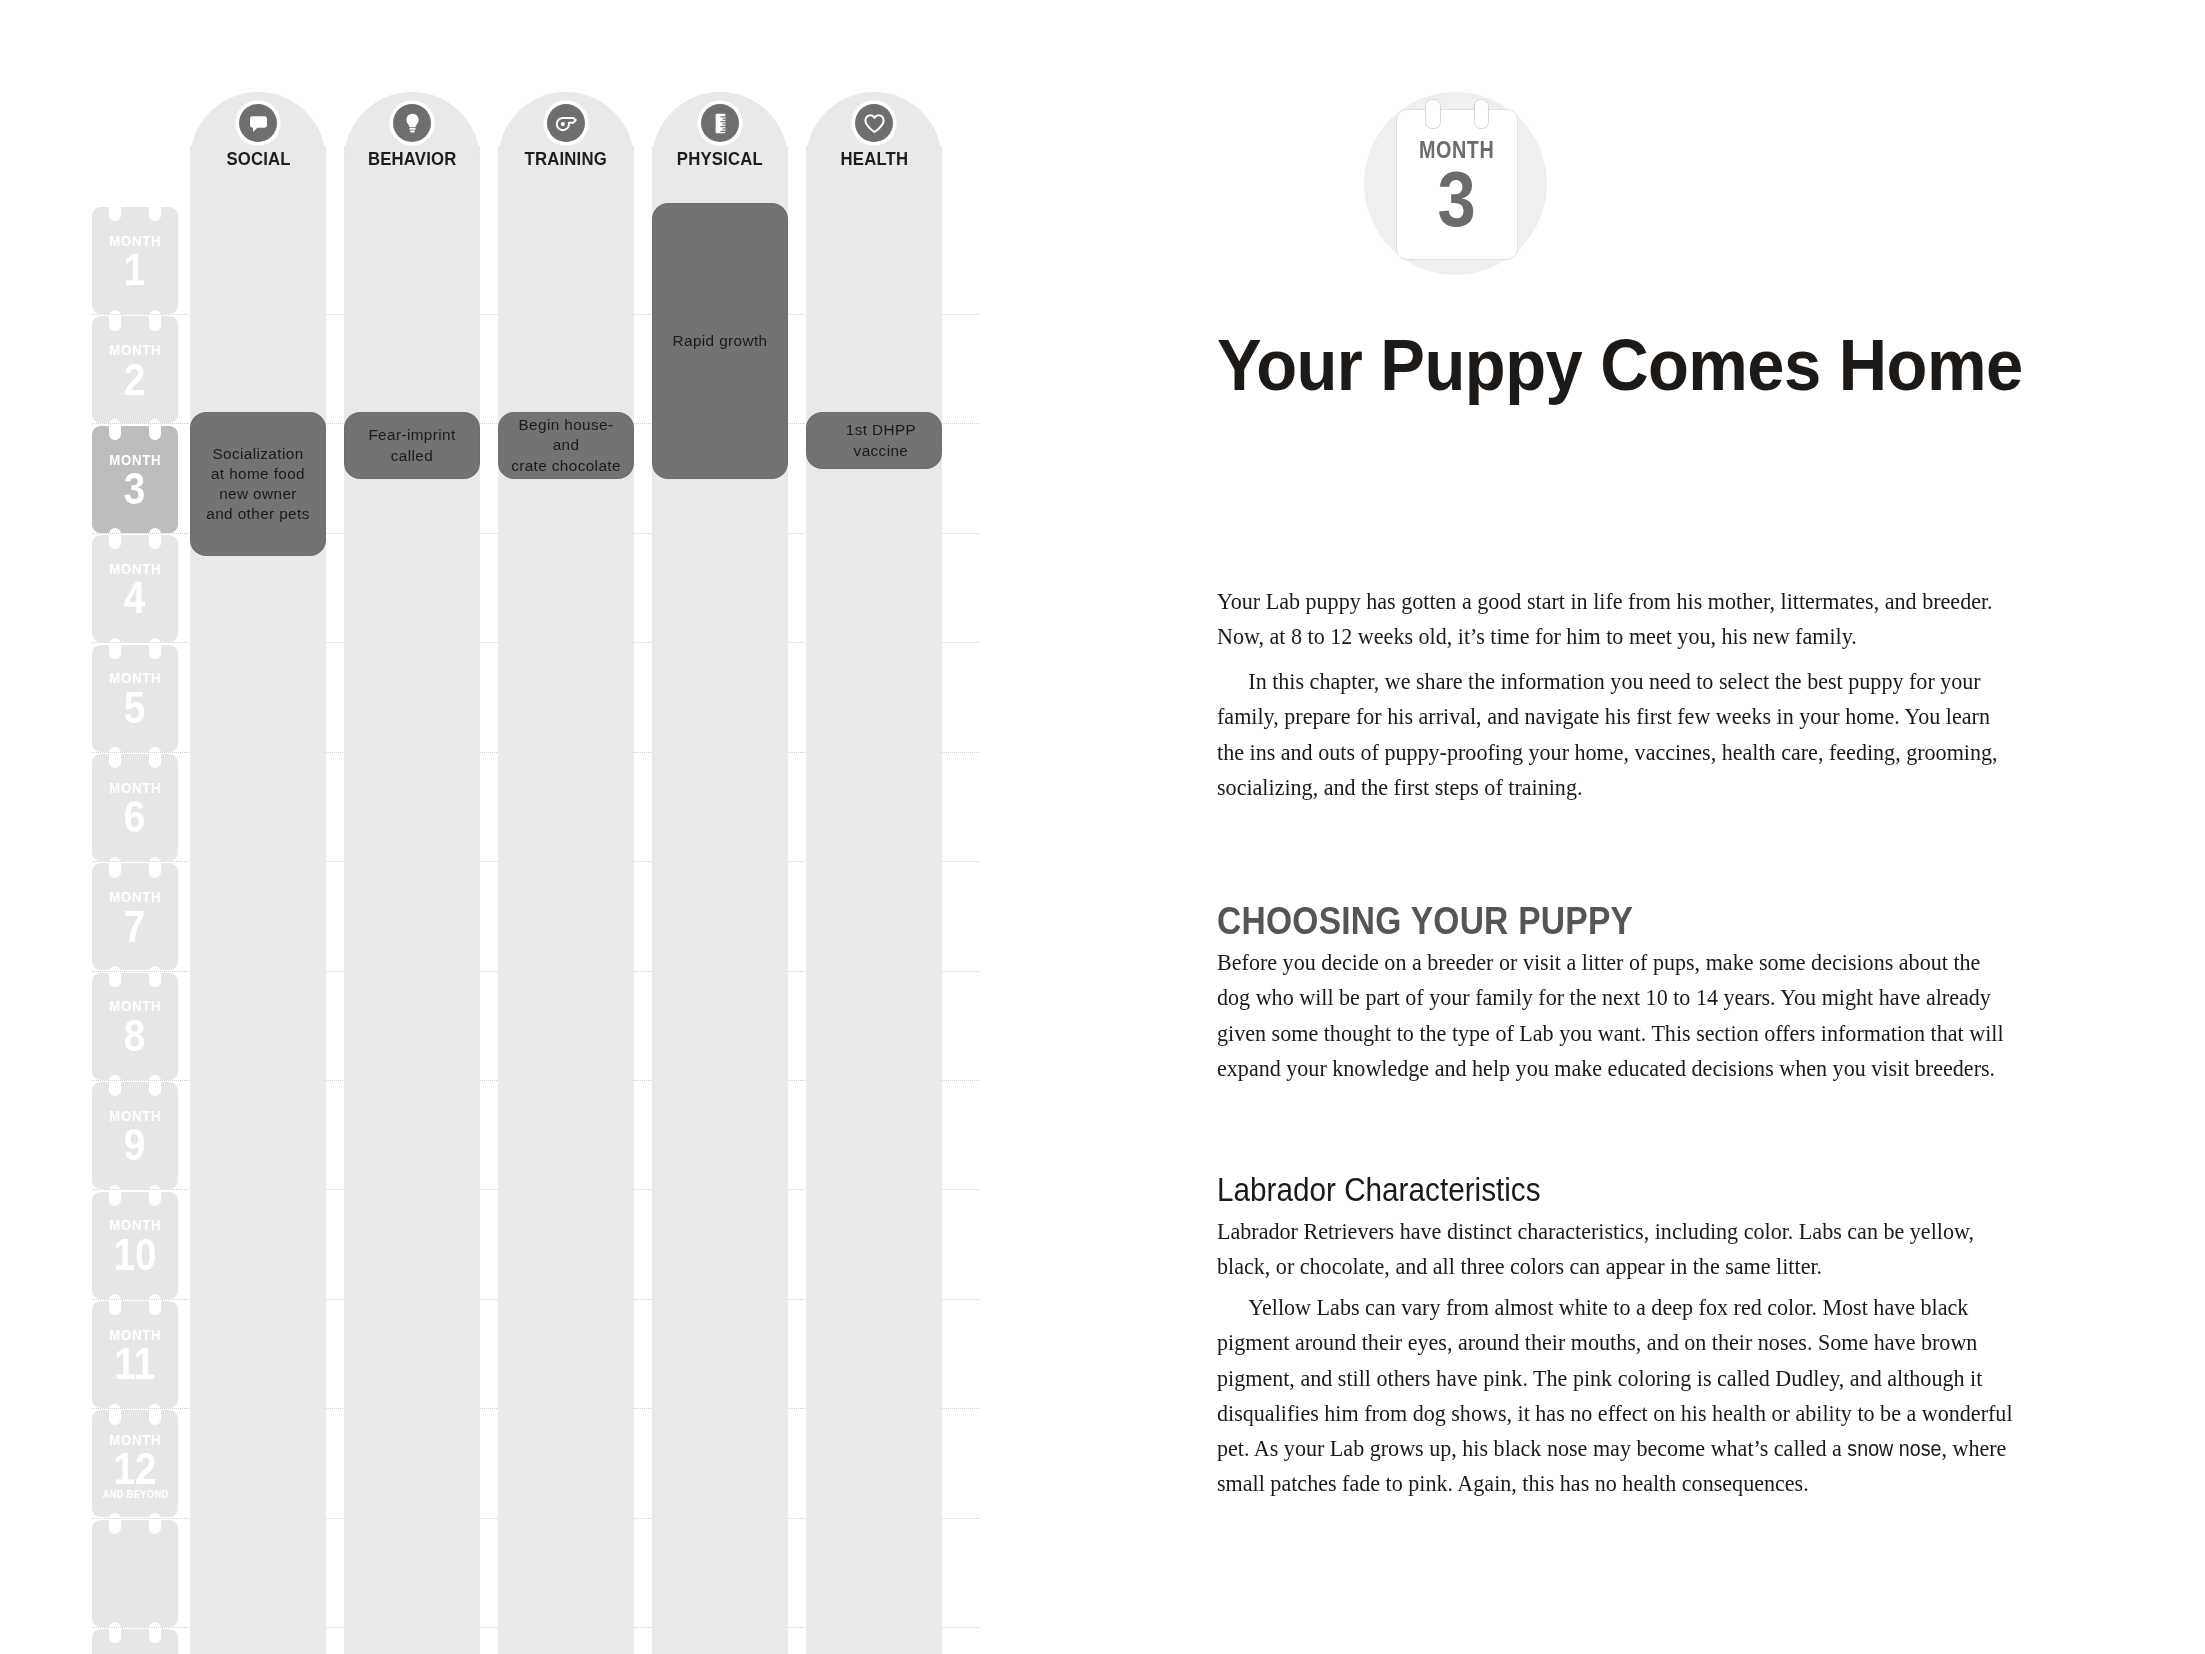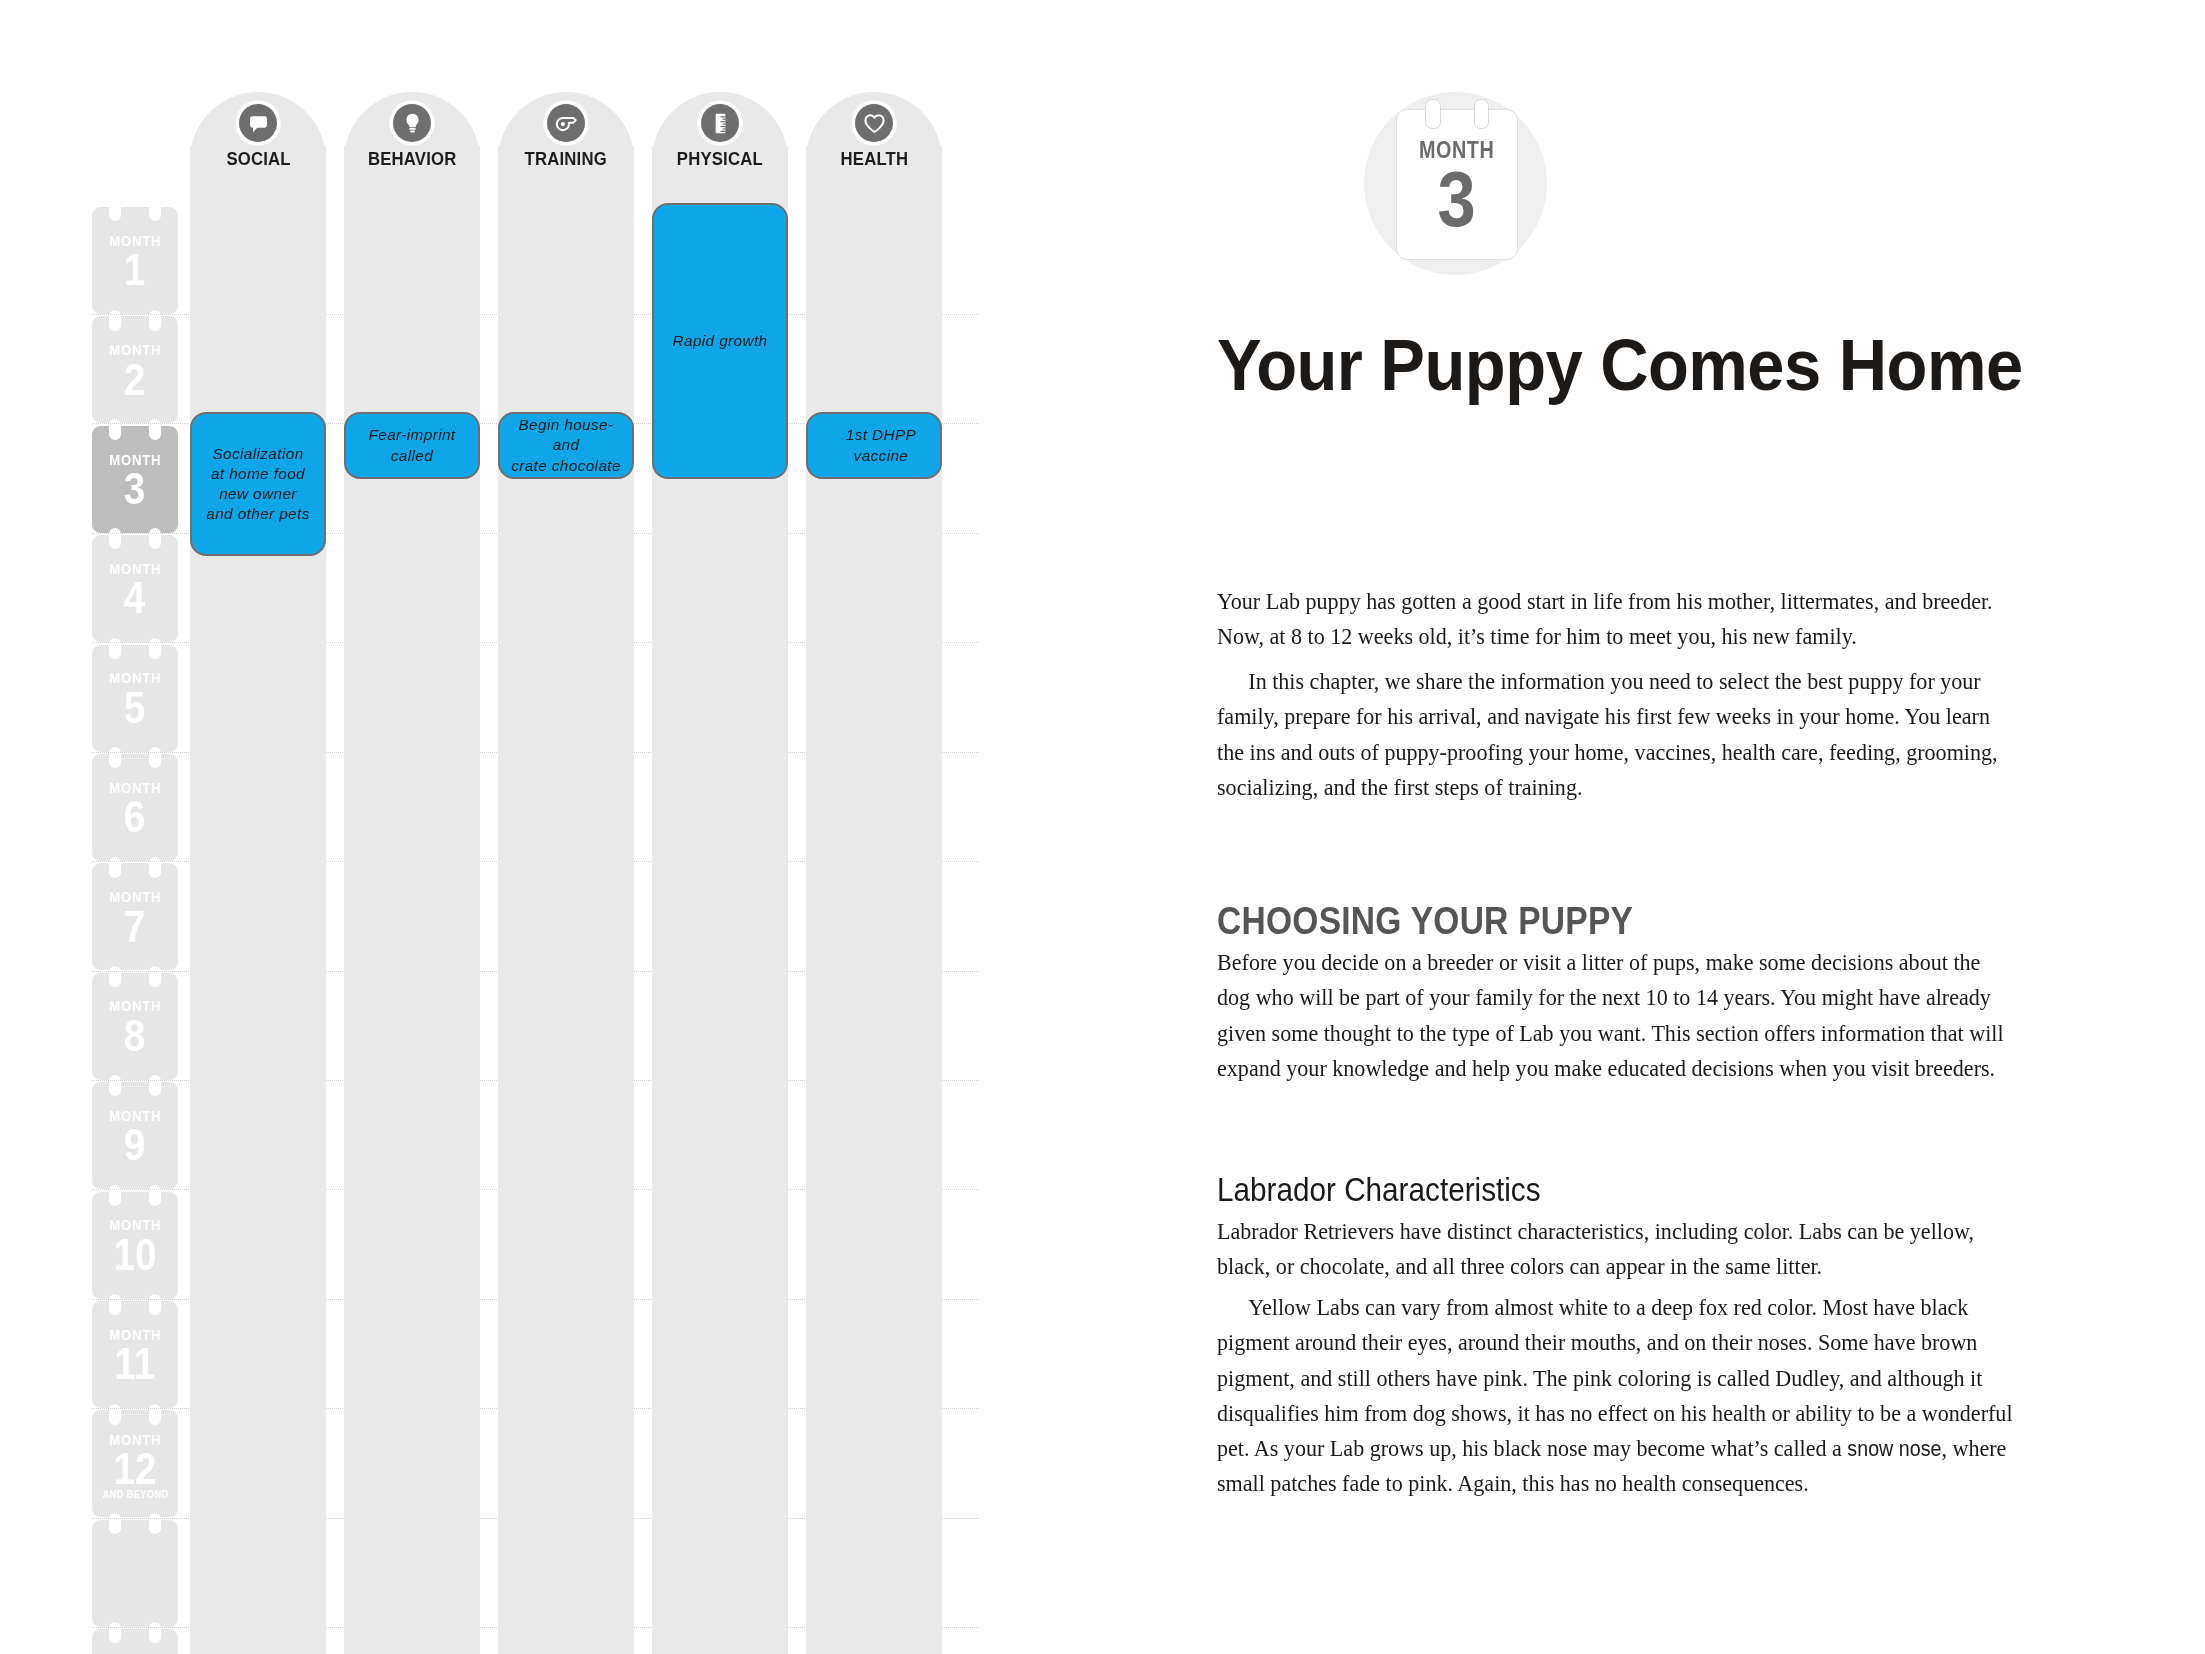--- a/index.html
+++ b/index.html
@@ -99,25 +99,24 @@
     font-size:15.3px;line-height:1.32;
     font-family:"Liberation Sans", sans-serif;
     letter-spacing:0.4px;
   }
   .cell.dim{
     background:#e4e4e4;
     color:#b4b4b4;
     border:2.4px solid #ffffff;
   }
   .cell.hi{
-    background:#0ea5e9;
+    background:#737373;
     color:#1b1b1b;
     border:2.4px solid #6f6f6f;
     z-index:6;
-    font-style:italic;
   }
   .cell.plain{
     background:#e4e4e4;
     color:transparent;
     border:2.4px solid #ffffff;
   }
 
   
   #article{
     position:absolute;left:1217px;top:0;width:954px;height:1655px;
@@ -436,21 +435,21 @@
           <div class="col-icon">
             <svg width="23" height="23" viewBox="0 0 38 38">
               <path d="M19 33S4 23.4 4 14.2C4 9.1 7.7 5.5 12.2 5.5c2.9 0 5.4 1.6 6.8 4 1.4-2.4 3.9-4 6.8-4C30.3 5.5 34 9.1 34 14.2 34 23.4 19 33 19 33z" fill="none" stroke="#fff" stroke-width="3.4" stroke-linejoin="round"></path>
             </svg>
           </div>
           <div class="col-title">HEALTH</div>
         </div>
         <div class="cell plain" style="top: 158px; height: 159px;">
           <span style="white-space: pre-line;"></span>
         </div>
-        <div class="cell hi" style="top: 320px; height: 67px; padding-left: 20px;">
+        <div class="cell hi" style="top: 320px; height: 57px; padding-left: 20px;">
           <span style="white-space: pre-line;">1st DHPP
 vaccine</span>
         </div>
         <div class="cell dim" style="top: 391px; height: 76px;">
           <span style="white-space: pre-line;">2nd DHPP
 vaccine</span>
         </div>
         <div class="cell dim" style="top: 472px; height: 196px;">
           <span style="white-space: pre-line;">3rd DHPP
 and rabies

